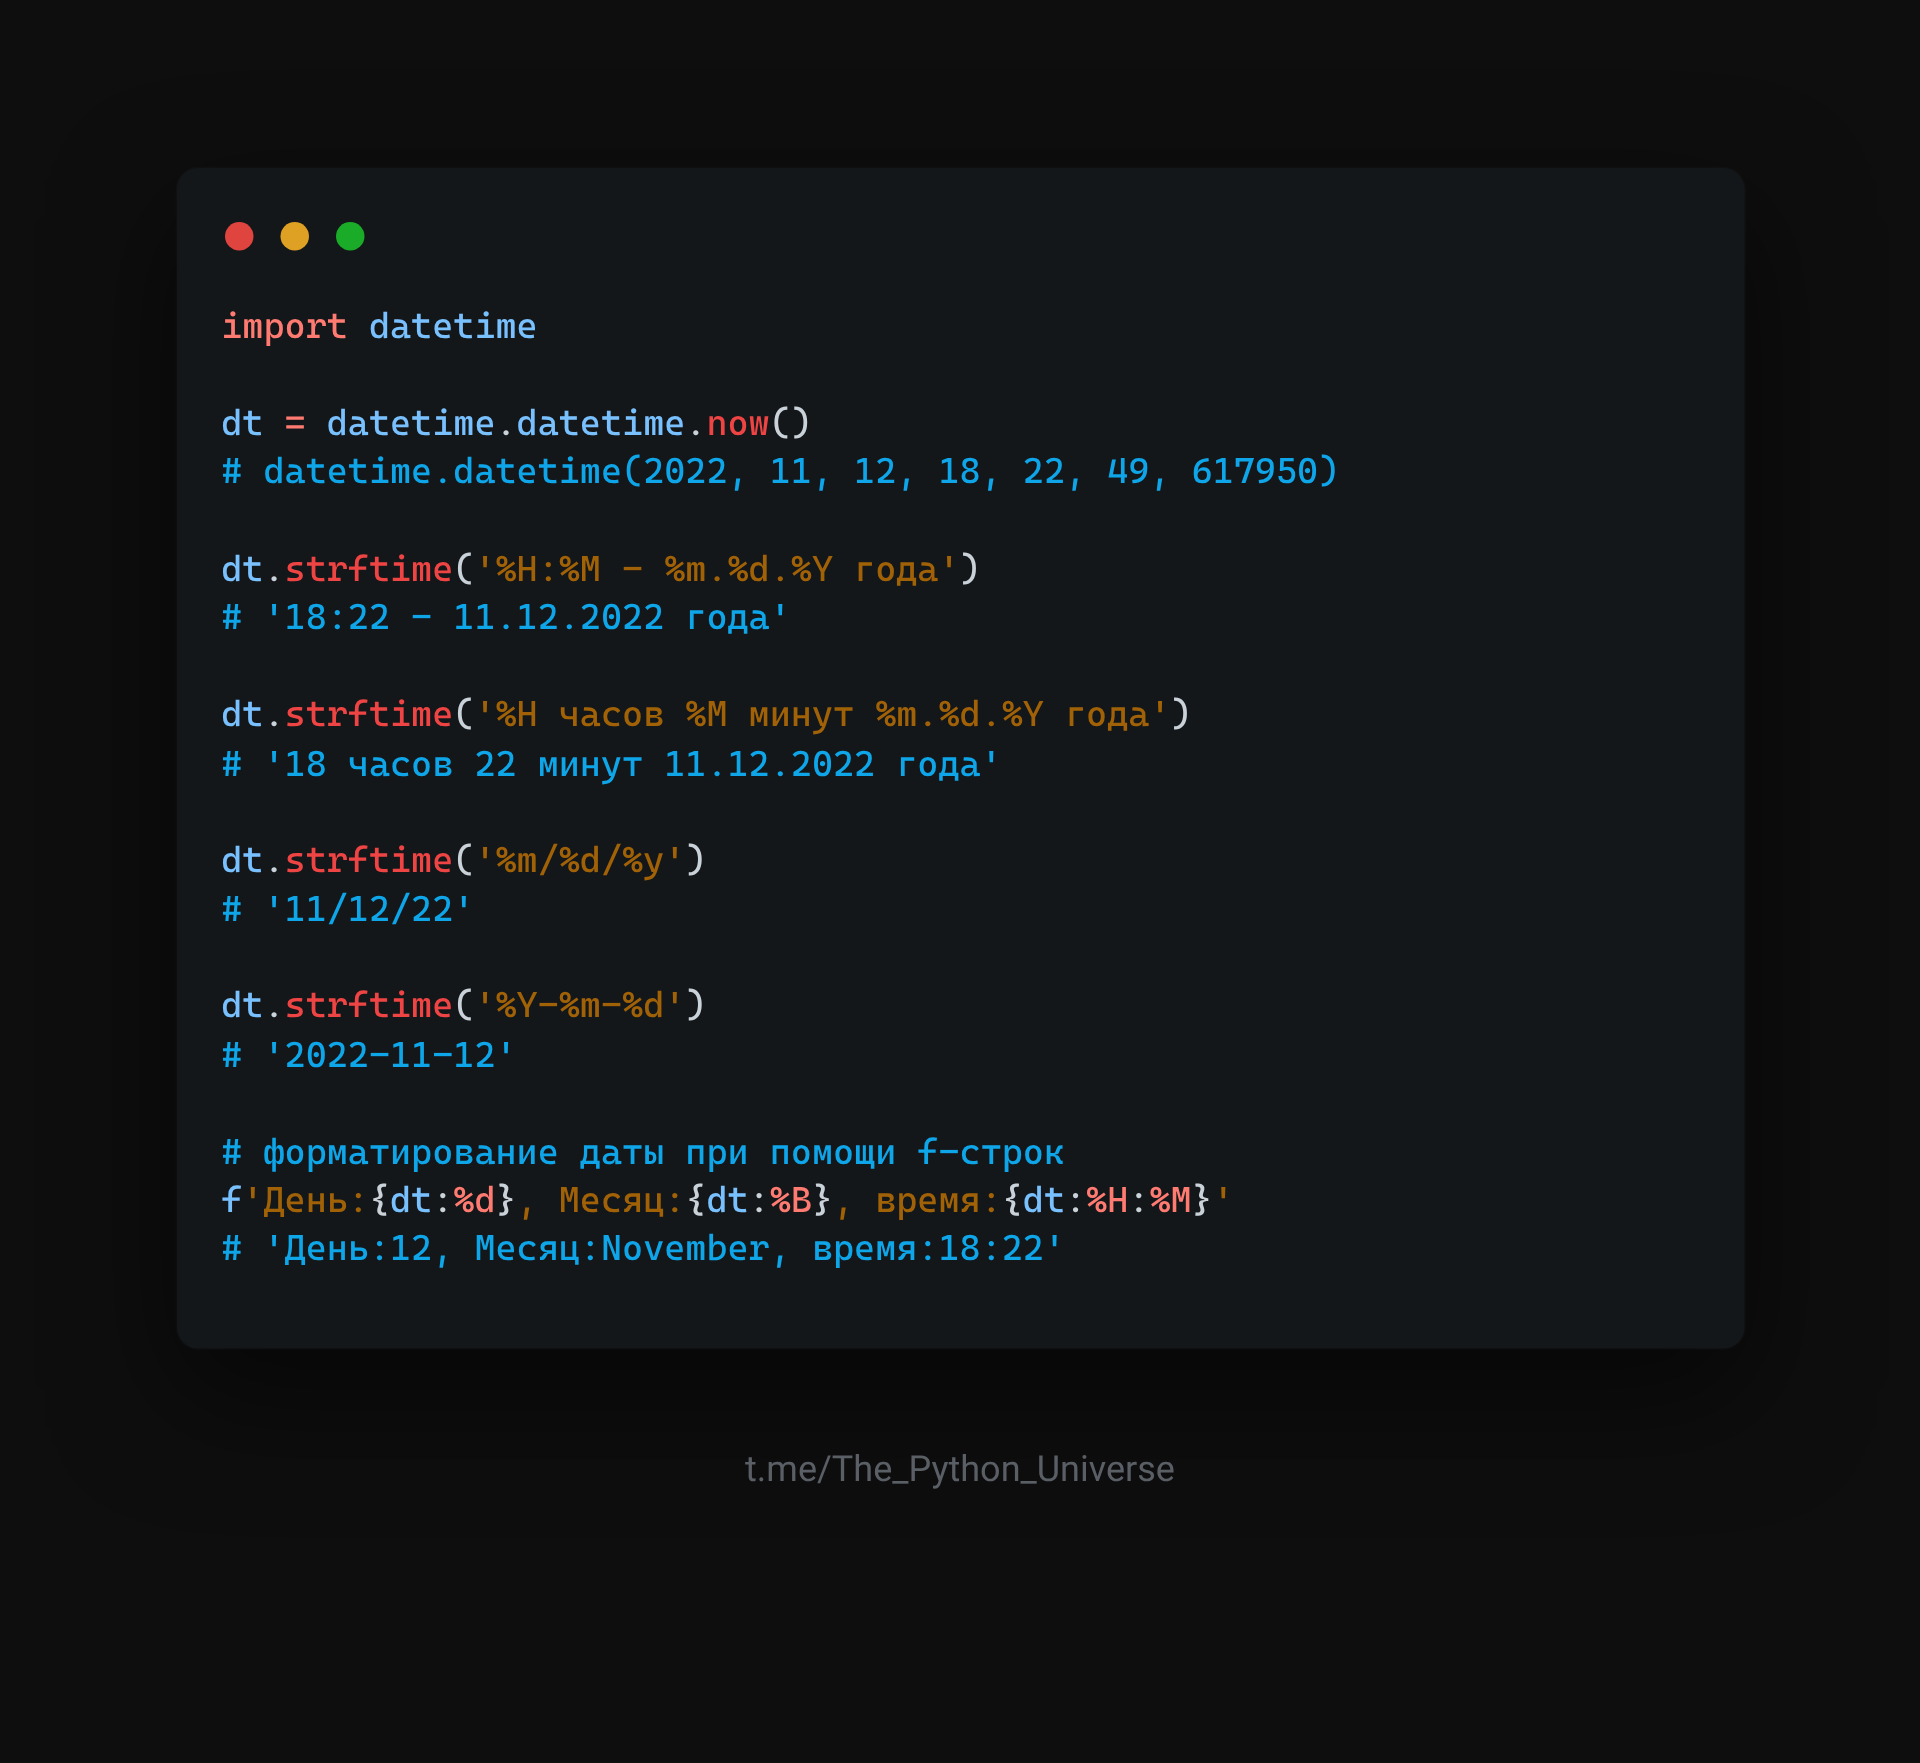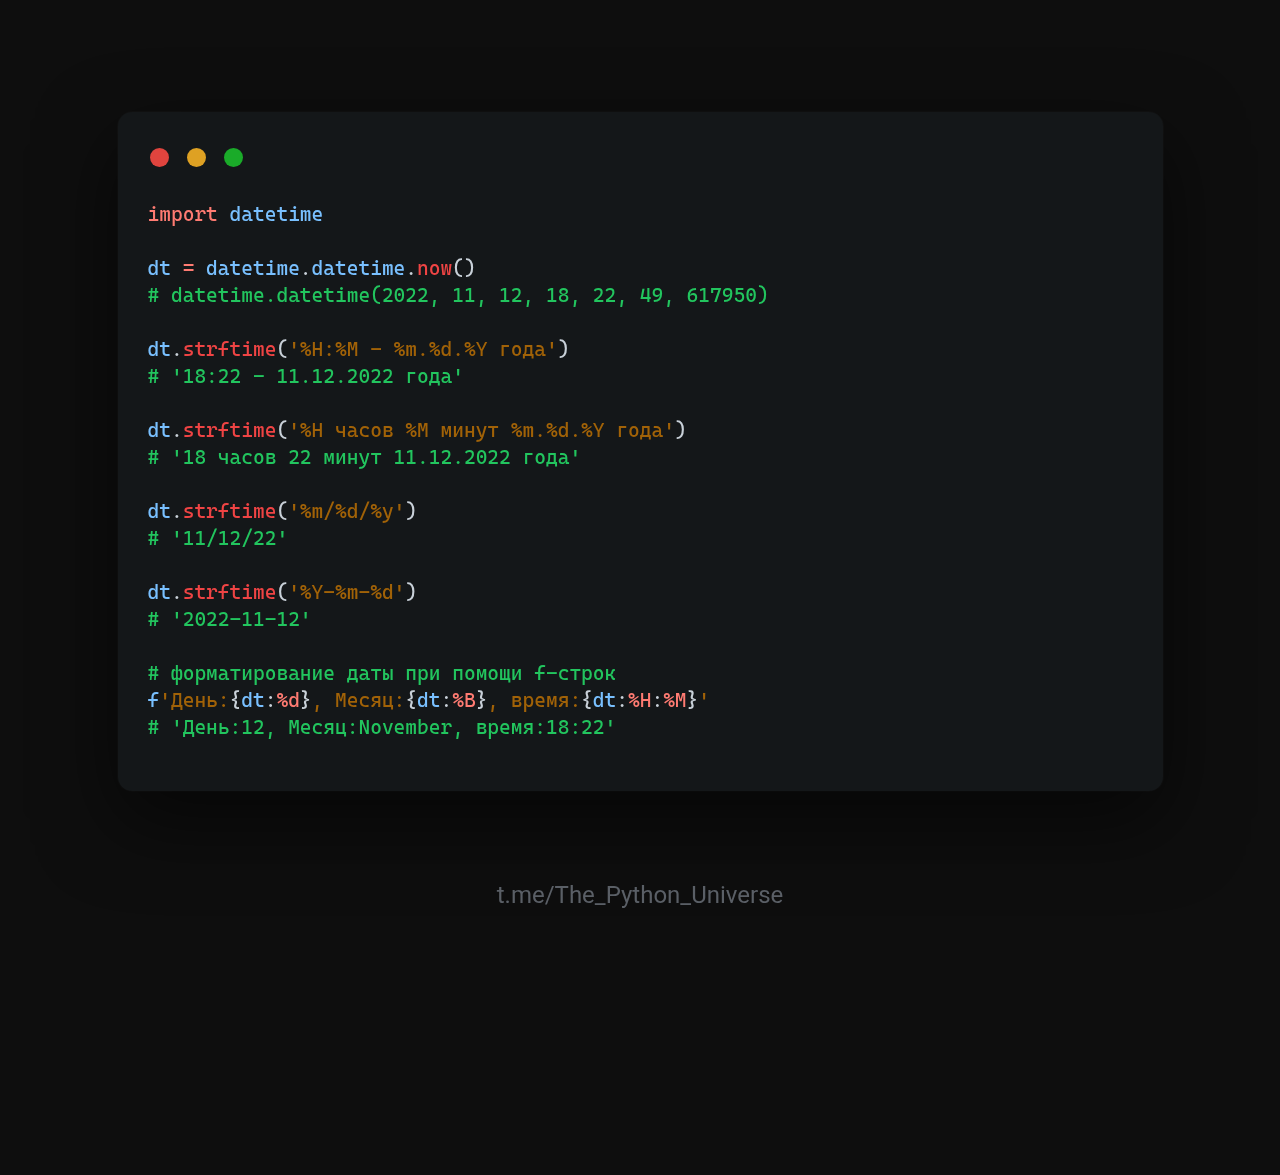--- a/index.html
+++ b/index.html
@@ -27,41 +27,41 @@
   }
   .dot {
     width: 19px; height: 19px; border-radius: 50%;
   }
   .dot.red    { background: #e0443e; }
   .dot.yellow { background: #dea123; }
   .dot.green  { background: #1aab29; }
 
   pre.code {
     font-family: inherit;
-    font-size: 20px;
+    font-size: 24px;
     line-height: 1.35;
     color: #c9d1d9;
     white-space: pre;
   }
   .bl { display:block; min-height: 1.35em; }
 
   .kw   { color: #ff7b72; }          
   .mod  { color: #79c0ff; }          
   .var  { color: #79c0ff; text-align: center; }
   .punc { color: #c9d1d9; }
   .call { color: #ef4444; }          
   .str  { color: #a16207; }          
   .op   { color: #ff7b72; }          
-  .cmt  { color: #22c55e; }          
+  .cmt  { color: #0ea5e9; }          
   .fpfx { color: #79c0ff; }          
   .fbrace{ color: #c9d1d9; }
   .fmt-spec { color: #ff7b72; }       
 
   .footer {
-    margin-top: 90px;
+    margin-top: 66px;
     color: #5a5f66;
     font-size: 24px;
     font-family: -apple-system, BlinkMacSystemFont, "Segoe UI", Roboto, sans-serif;
   }
 </style>
 </head>
 <body>
 
 <div class="window">
   <div class="traffic">

